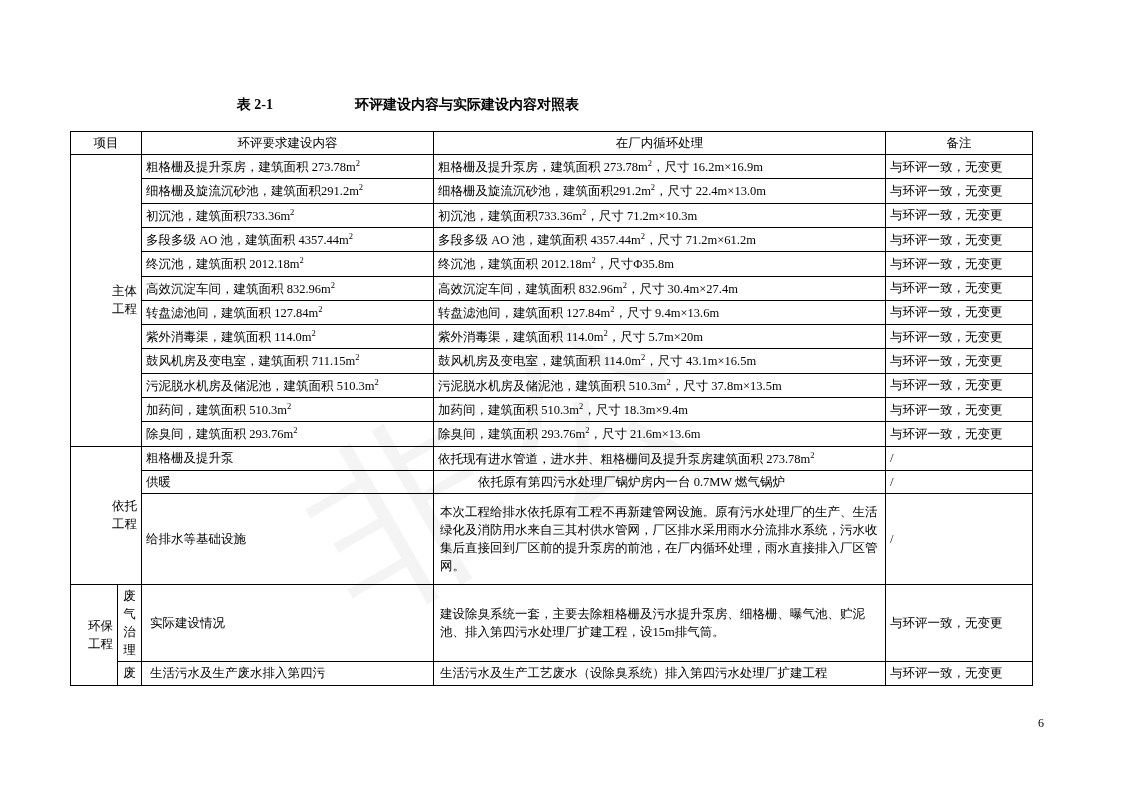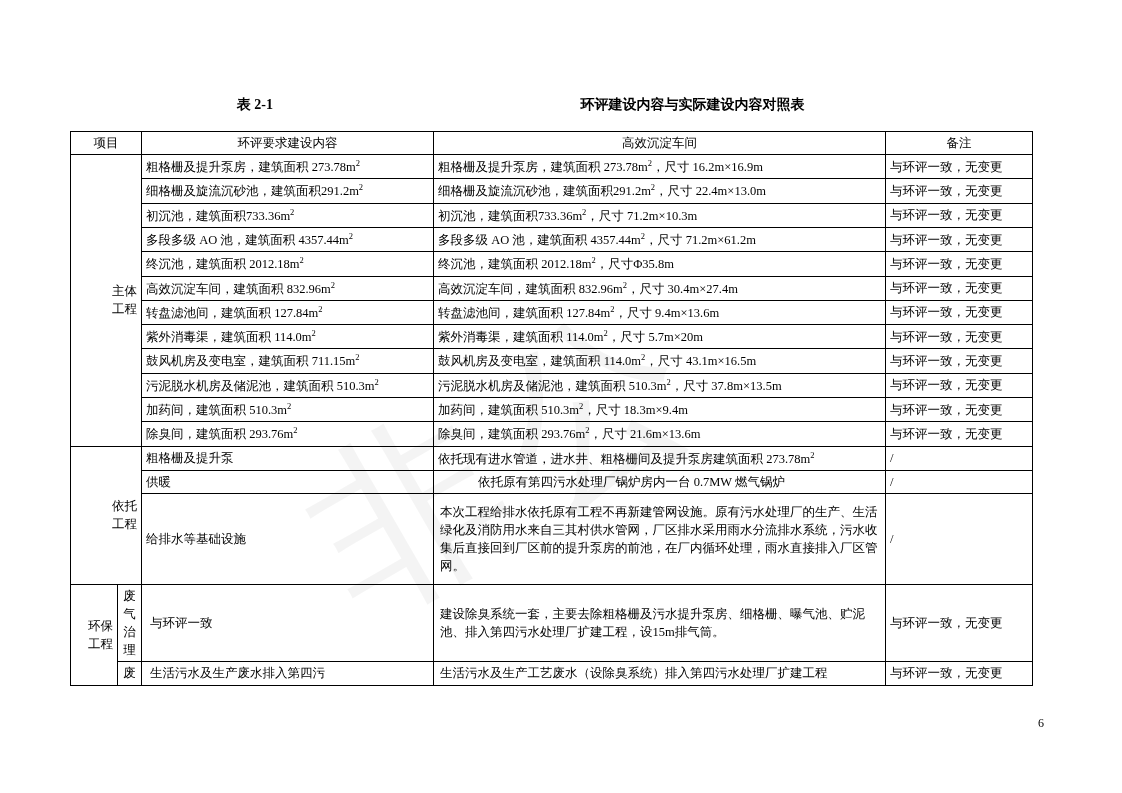--- a/index.html
+++ b/index.html
@@ -45,21 +45,21 @@
     z-index: 2;
   }
   .title-num {
     width: 215px;
     text-align: right;
     padding-right: 12px;
     box-sizing: border-box;
   }
   .title-text {
     flex: 1;
-    text-align: center;
+    text-align: left;
     padding-left: 70px;
     box-sizing: border-box;
   }
   table.main {
     position: absolute;
     left: 70px;
     top: 131px;
     width: 962px;
     border-collapse: collapse;
     table-layout: fixed;
@@ -119,21 +119,21 @@
       <col style="width:47px">
       <col style="width:24px">
       <col style="width:292px">
       <col style="width:452px">
       <col style="width:147px">
     </colgroup>
     <tbody>
       <tr>
         <td class="hdr" colspan="2">项目</td>
         <td class="hdr">环评要求建设内容</td>
-        <td class="hdr">高效沉淀车间</td>
+        <td class="hdr">在厂内循环处理</td>
         <td class="hdr">备注</td>
       </tr>
 
       <tr>
         <td class="cat" colspan="2" rowspan="12">主体<br>工程</td>
         <td class="c-center rowtxt">粗格栅及提升泵房，建筑面积 273.78m<sup>2</sup></td>
         <td class="c-center rowtxt">粗格栅及提升泵房，建筑面积 273.78m<sup>2</sup>，尺寸 16.2m×16.9m</td>
         <td class="c-center rowtxt">与环评一致，无变更</td>
       </tr>
       <tr>
@@ -210,21 +210,21 @@
       </tr>
 
       <tr>
         <td class="cat" rowspan="2">环保<br>工程</td>
         <td class="vert">
             <span>废</span>
             <span>气</span>
             <span>治</span>
             <span>理</span>
           </td>
-        <td class="c-left" style="padding-left:8px;height:62px">与环评一致</td>
+        <td class="c-left" style="padding-left:8px;height:62px">实际建设情况</td>
         <td class="multiline" style="padding:4px 6px">建设除臭系统一套，主要去除粗格栅及污水提升泵房、细格栅、曝气池、贮泥池、排入第四污水处理厂扩建工程，设15m排气筒。</td>
         <td class="c-center">与环评一致，无变更</td>
       </tr>
       <tr>
         <td class="vert">
             <span>废</span>
           </td>
         <td class="c-left" style="padding-left:8px">生活污水及生产废水排入第四污</td>
         <td class="c-left" style="padding-left:6px">生活污水及生产工艺废水（设除臭系统）排入第四污水处理厂扩建工程</td>
         <td class="c-center">与环评一致，无变更</td>

